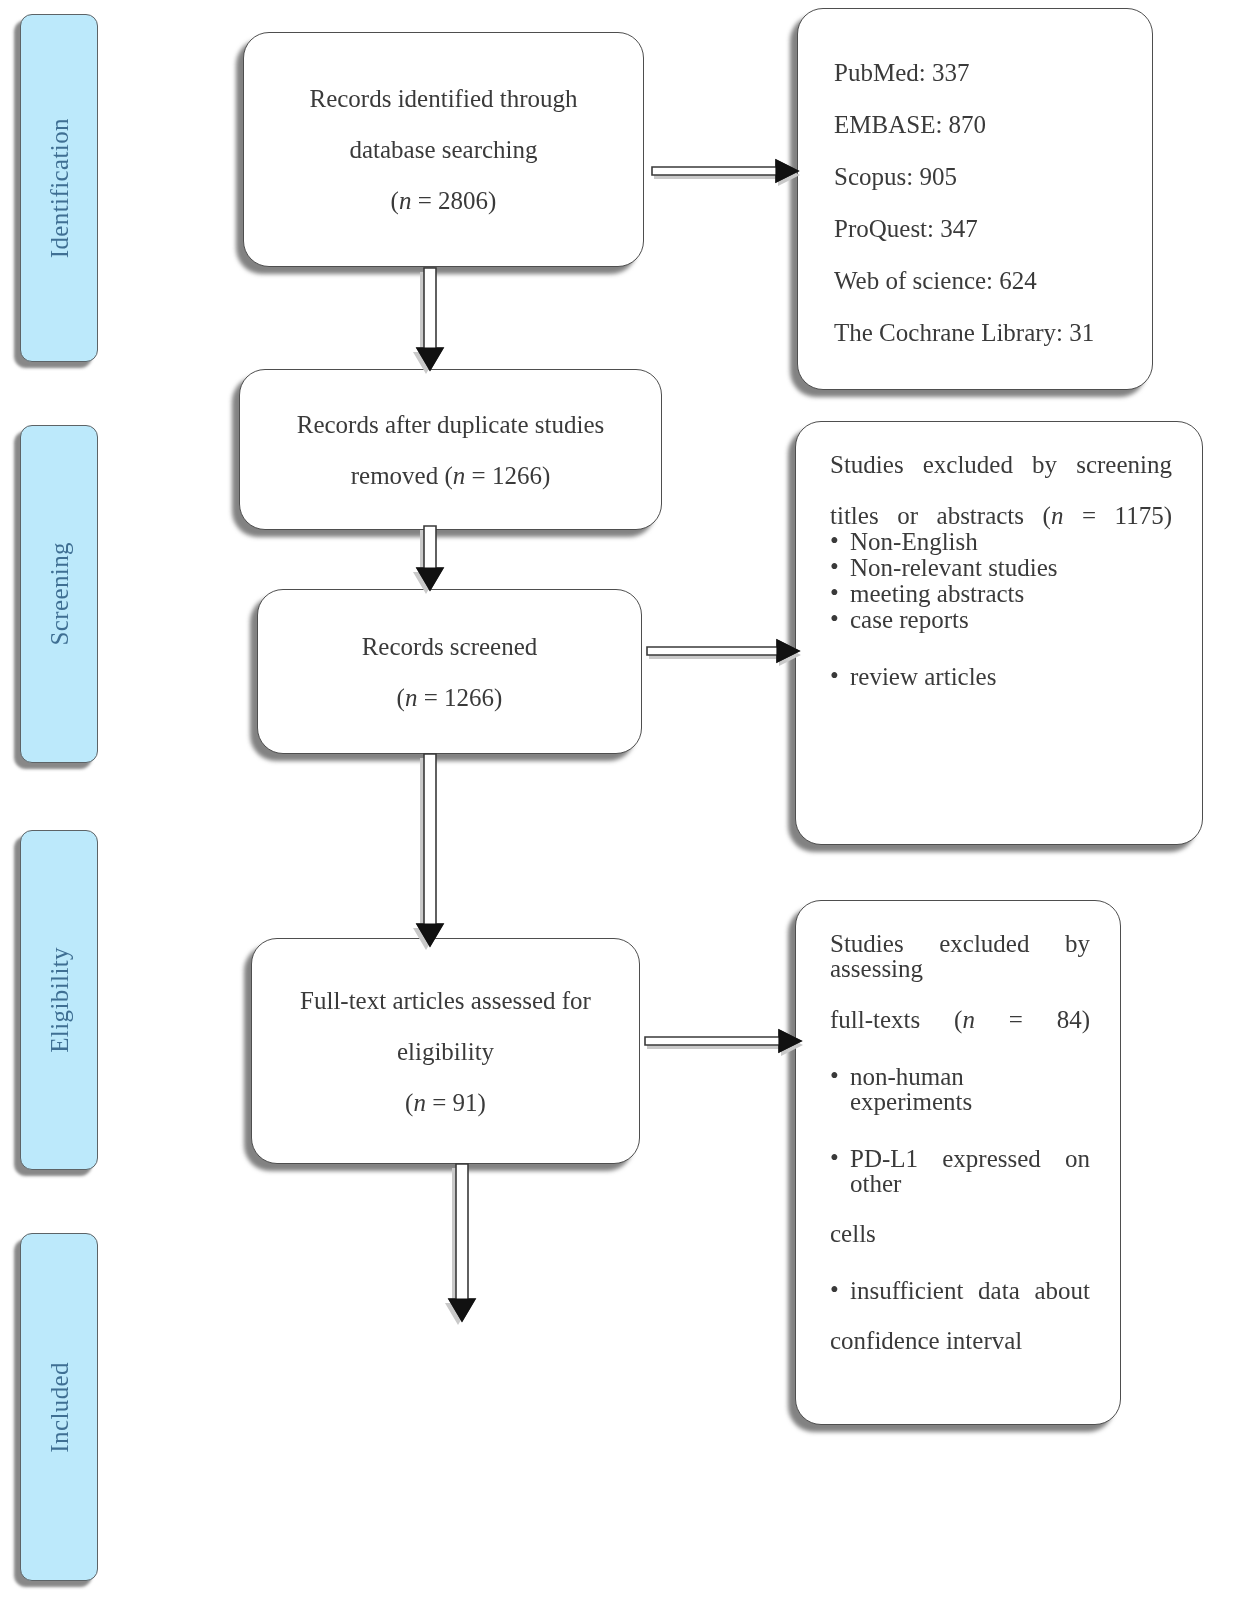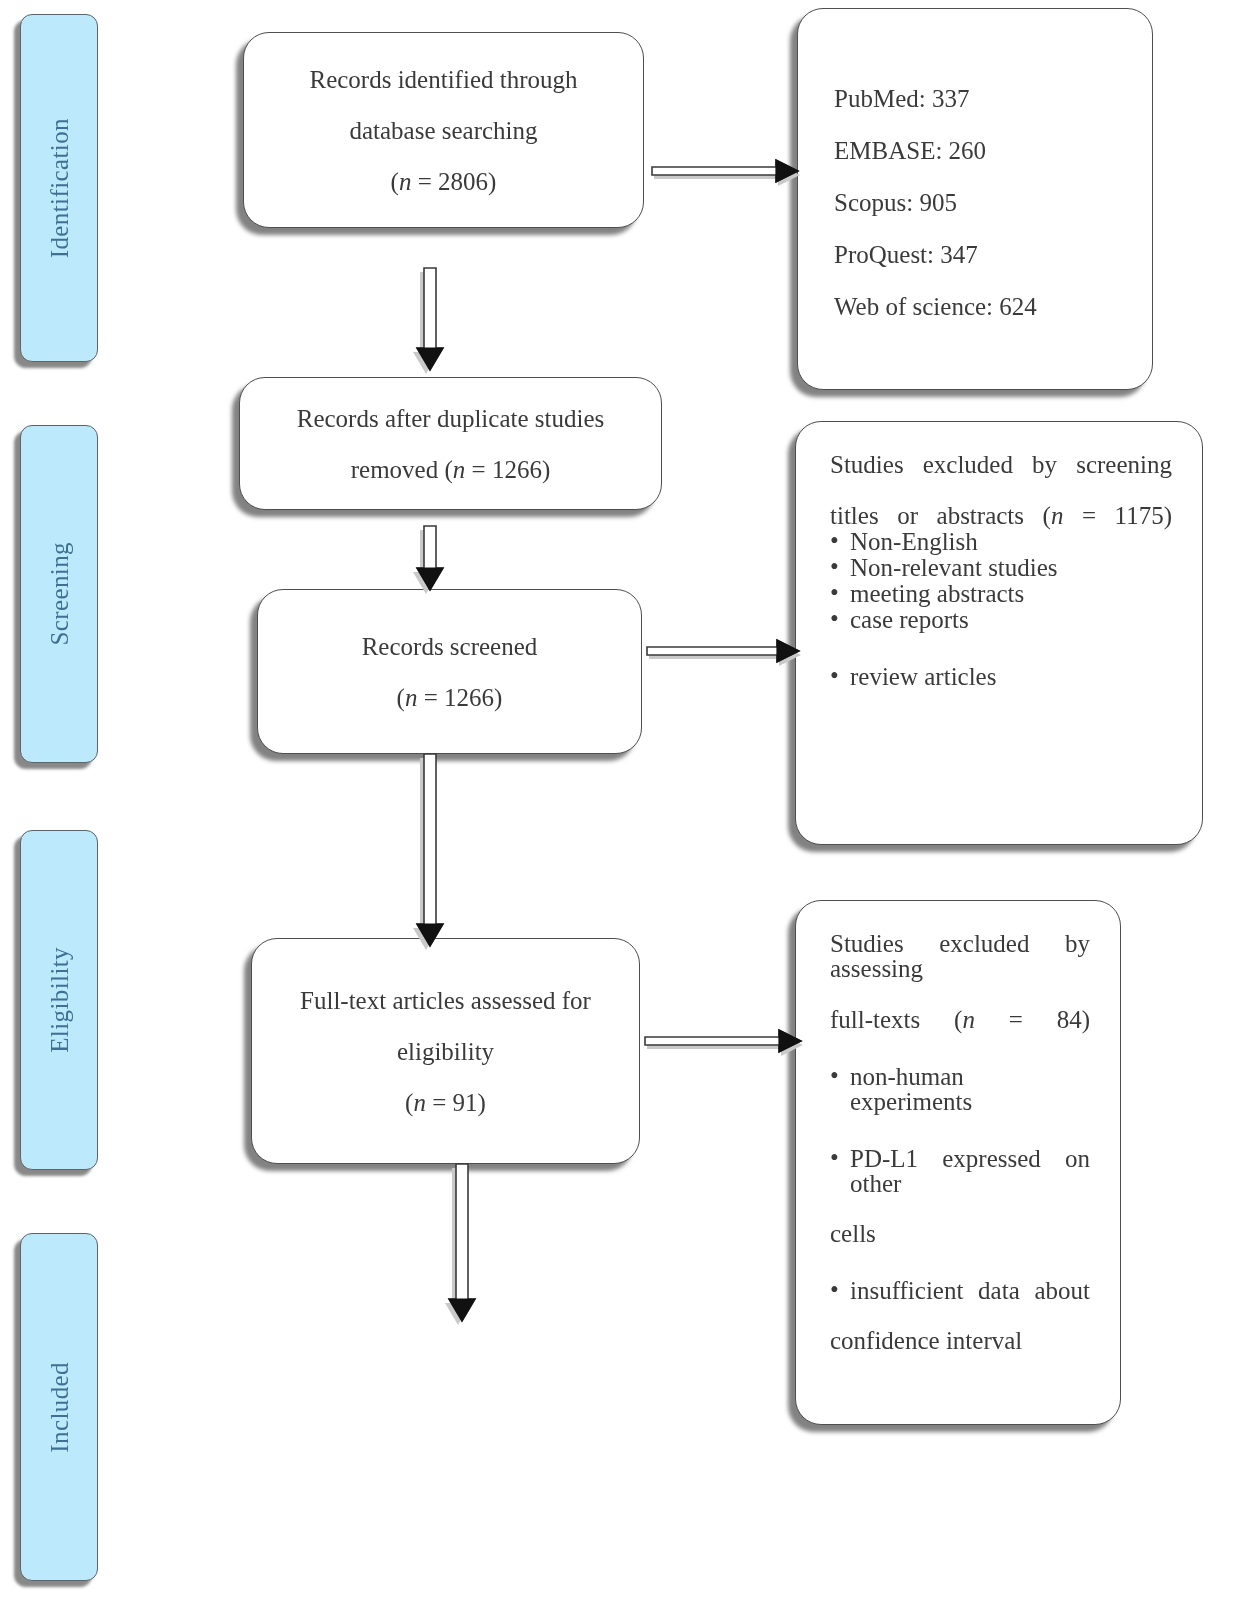--- a/index.html
+++ b/index.html
@@ -144,35 +144,36 @@
   </div>
 
   <div class="stage-bar" style="left:20px; top:830px; width:78px; height:340px;">
     <span class="vlabel">Eligibility</span>
   </div>
 
   <div class="stage-bar" style="left:20px; top:1233px; width:78px; height:348px;">
     <span class="vlabel">Included</span>
   </div>
 
-  <div class="flow-box centered" style="left:243px; top:32px; width:401px; height:196px;">
+  <div class="flow-box centered" style="left:243px; top:32px; width:401px; height:235px;">
     <div class="line">Records identified through</div>
     <div class="line">database searching</div>
     <div class="line"><span>(</span><span class="ital">n</span><span> = 2806)</span></div>
   </div>
 
   <div class="flow-box db-box" style="left:797px; top:8px; width:356px; height:382px;">
     <div class="row">PubMed: 337</div>
-    <div class="row">EMBASE: 260</div>
+    <div class="row">EMBASE: 870</div>
     <div class="row">Scopus: 905</div>
     <div class="row">ProQuest: 347</div>
     <div class="row">Web of science: 624</div>
-  </div>
-
-  <div class="flow-box centered" style="left:239px; top:369px; width:423px; height:133px;margin-top:8px;">
+    <div class="row">The Cochrane Library: 31</div>
+  </div>
+
+  <div class="flow-box centered" style="left:239px; top:369px; width:423px; height:161px;">
     <div class="line">Records after duplicate studies</div>
     <div class="line"><span>removed (</span><span class="ital">n</span><span> = 1266)</span></div>
   </div>
 
   <div class="flow-box centered" style="left:257px; top:589px; width:385px; height:165px;">
     <div class="line">Records screened</div>
     <div class="line"><span>(</span><span class="ital">n</span><span> = 1266)</span></div>
   </div>
 
   <div class="flow-box list-box" style="left:795px; top:421px; width:408px; height:424px;">

